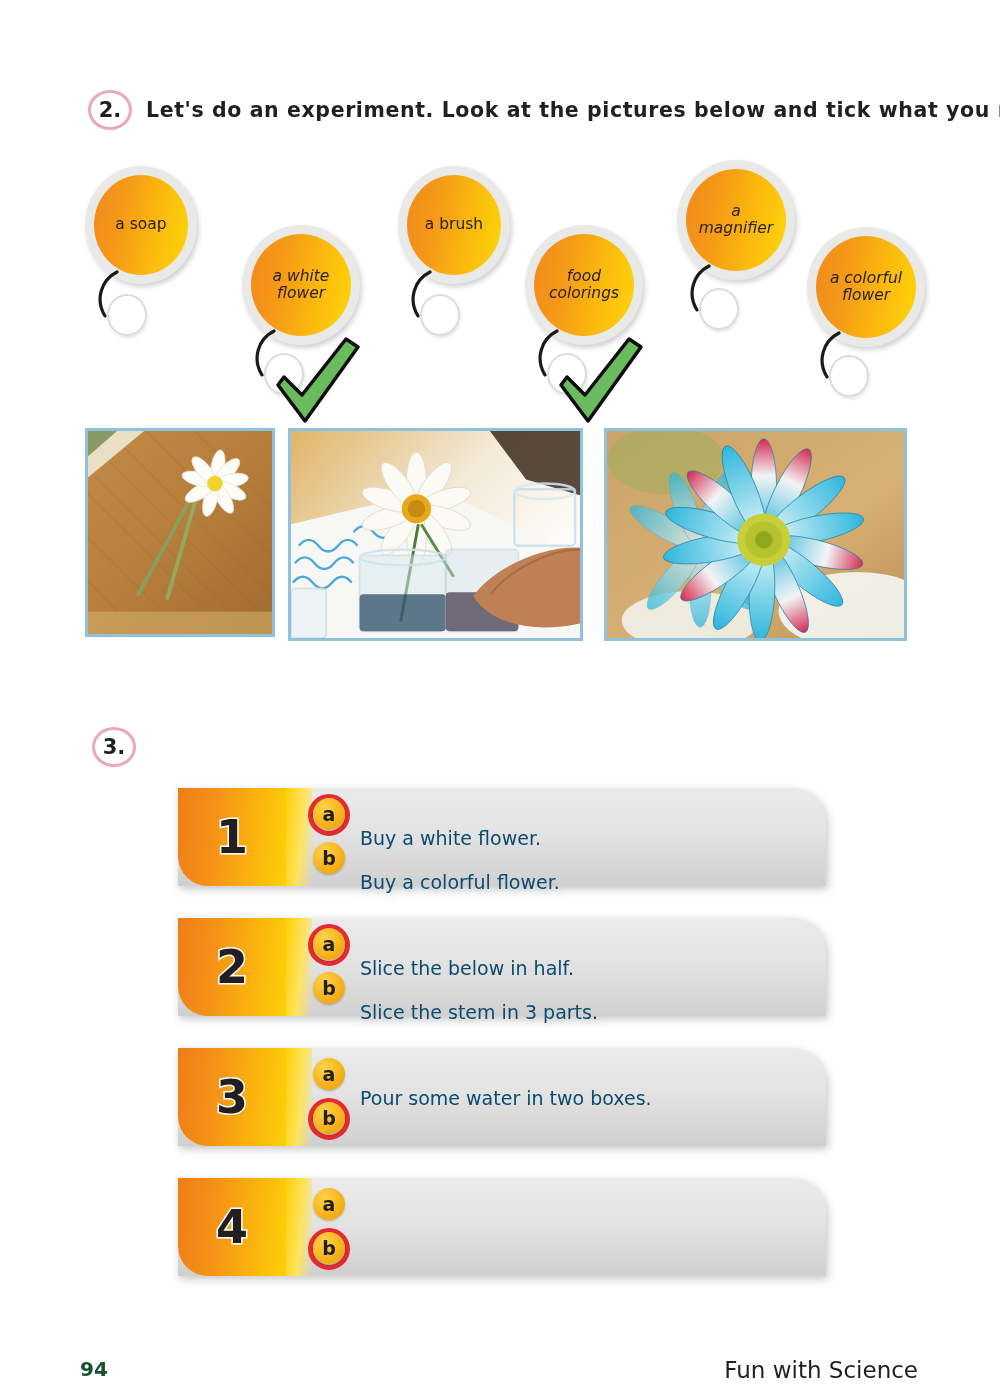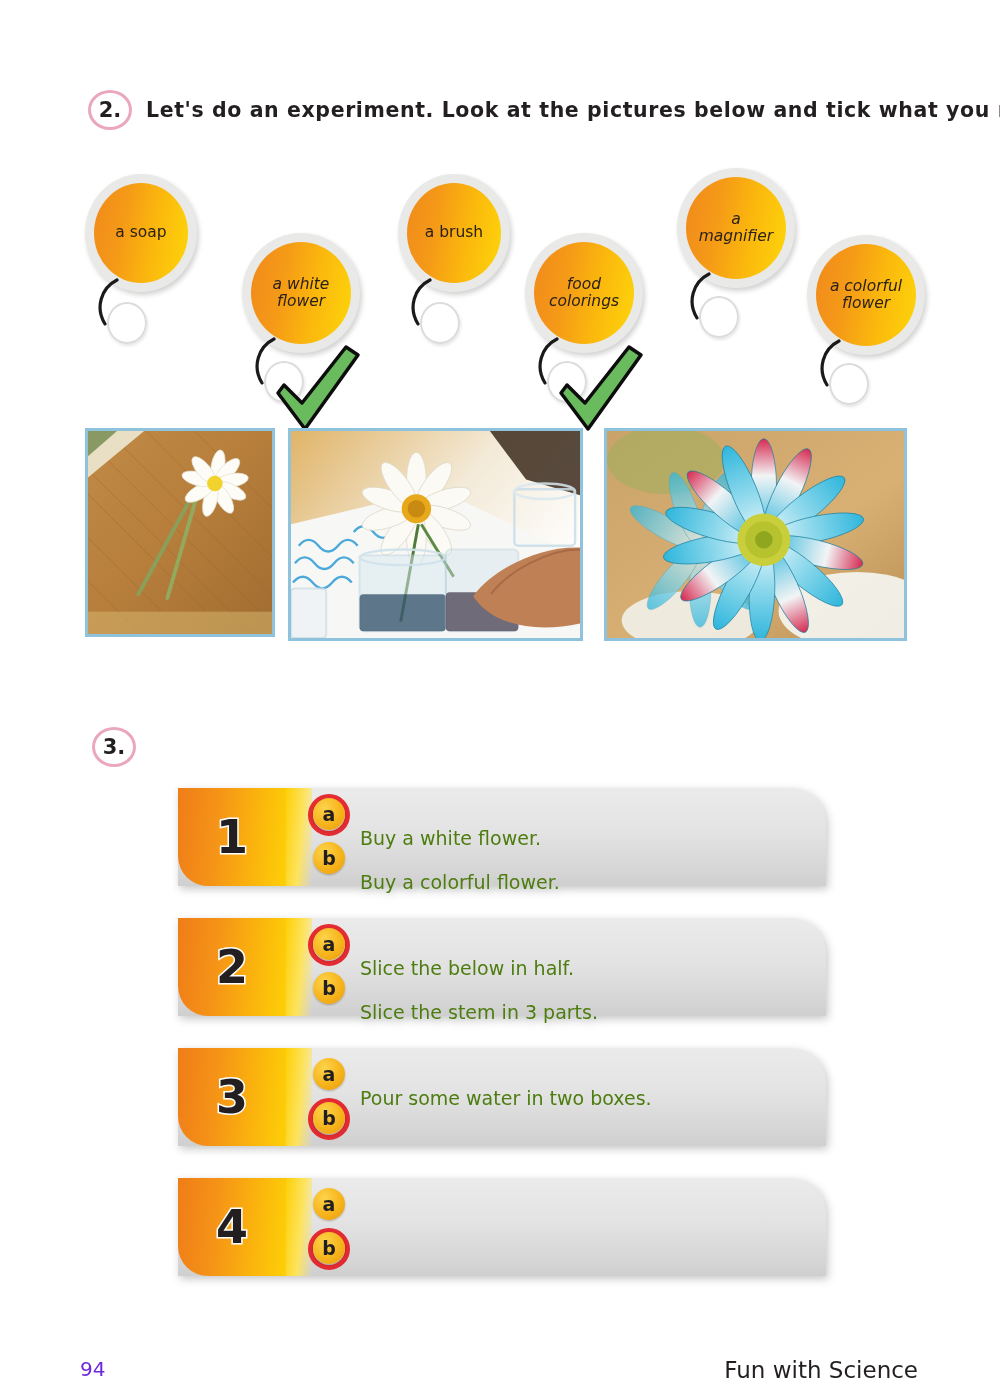--- a/index.html
+++ b/index.html
@@ -28,21 +28,21 @@
     margin-left:14px;
     font-family:"DejaVu Sans",sans-serif;
     font-weight:bold;
     font-size:20.5px;
     letter-spacing:.6px;
     color:#231f20;
     white-space:nowrap;
   }
 
   
-  .bubbles{position:absolute;left:85px;top:160px;width:850px;height:250px;}
+  .bubbles{position:absolute;left:85px;top:152px;width:850px;height:250px;}
   .bubble{position:absolute;}
   .bubble .ring{
     position:absolute;left:0;top:0;
     width:112px;height:118px;
     border-radius:50%;
     background:#e9e9e7;
     box-shadow:2px 3px 5px rgba(0,0,0,.18);
   }
   .bubble .disc{
     position:absolute;left:9px;top:9px;
@@ -141,31 +141,31 @@
     position:absolute;left:0;top:0;
     width:42px;height:42px;border-radius:50%;
     border:5px solid #e31b23;
     box-sizing:border-box;
     opacity:.92;
   }
   .opt-text{
     margin-left:10px;
     font-family:"DejaVu Sans",sans-serif;
     font-size:19px;
-    color:#4d7c0f;
+    color:#0c4a6e;
     white-space:nowrap;
     margin-top:46px;
   }
 
   
   .footer{position:absolute;left:0;bottom:42px;width:1000px;}
   .pagenum{
     position:absolute;left:80px;
     font-family:"DejaVu Sans",sans-serif;
-    font-weight:normal;font-size:20px;color:#6d28d9;
+    font-weight:bold;font-size:20px;color:#14532d;
   }
   .booktitle{
     position:absolute;right:82px;
     font-family:"DejaVu Sans",sans-serif;
     font-size:23px;color:#231f20;
   }
 </style>
 </head>
 <body>
 

